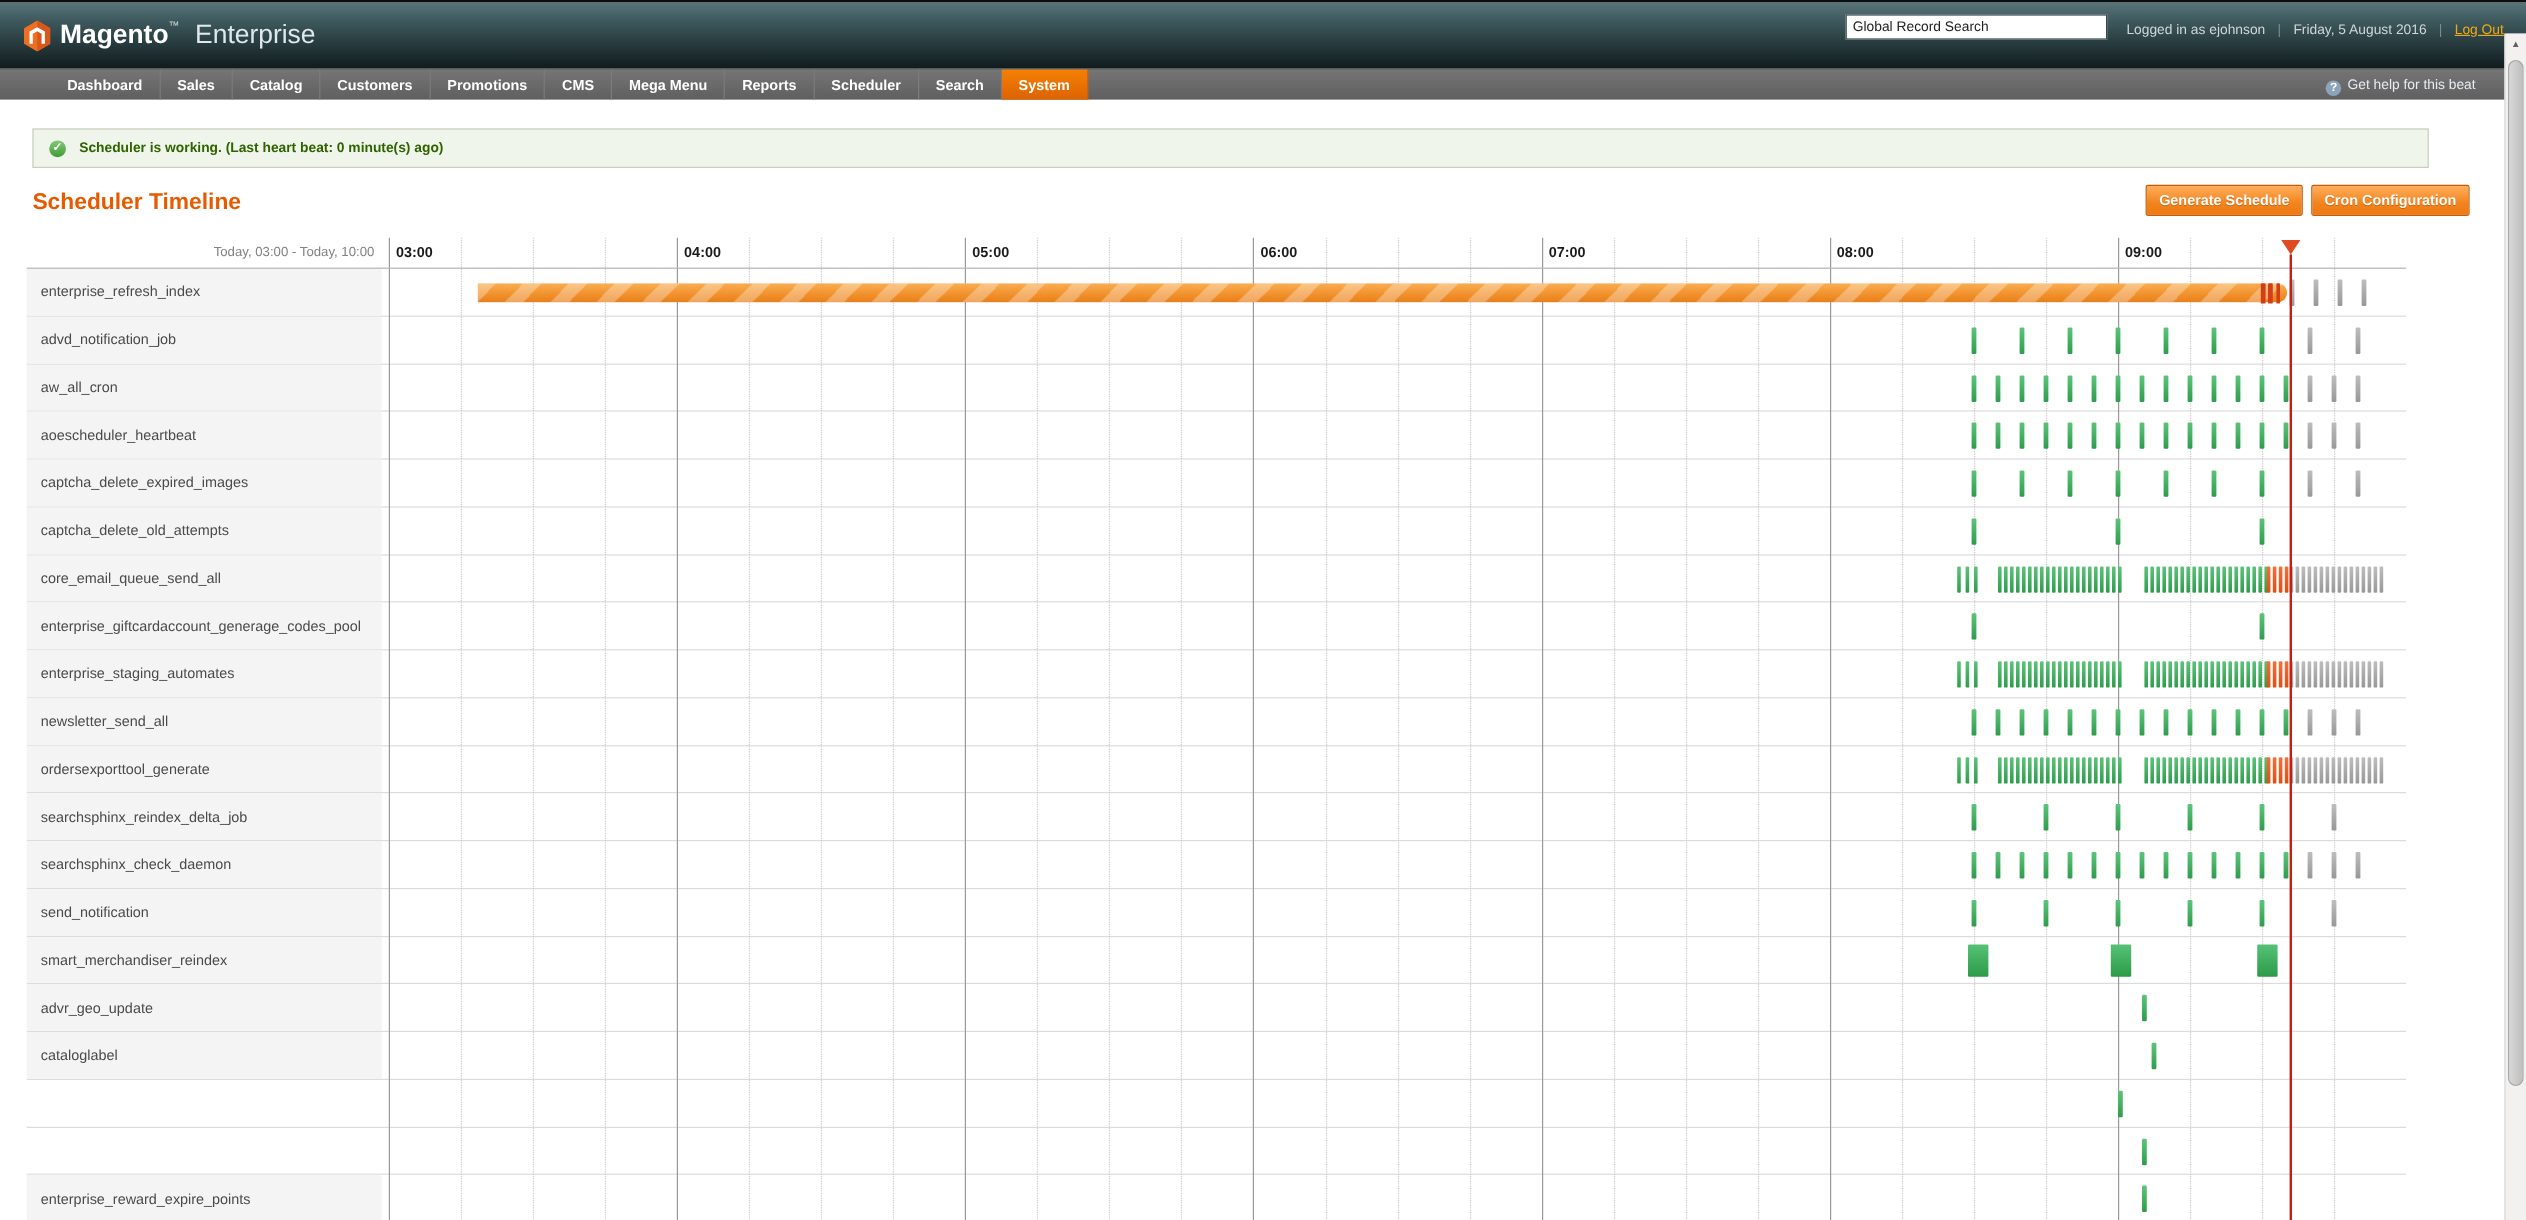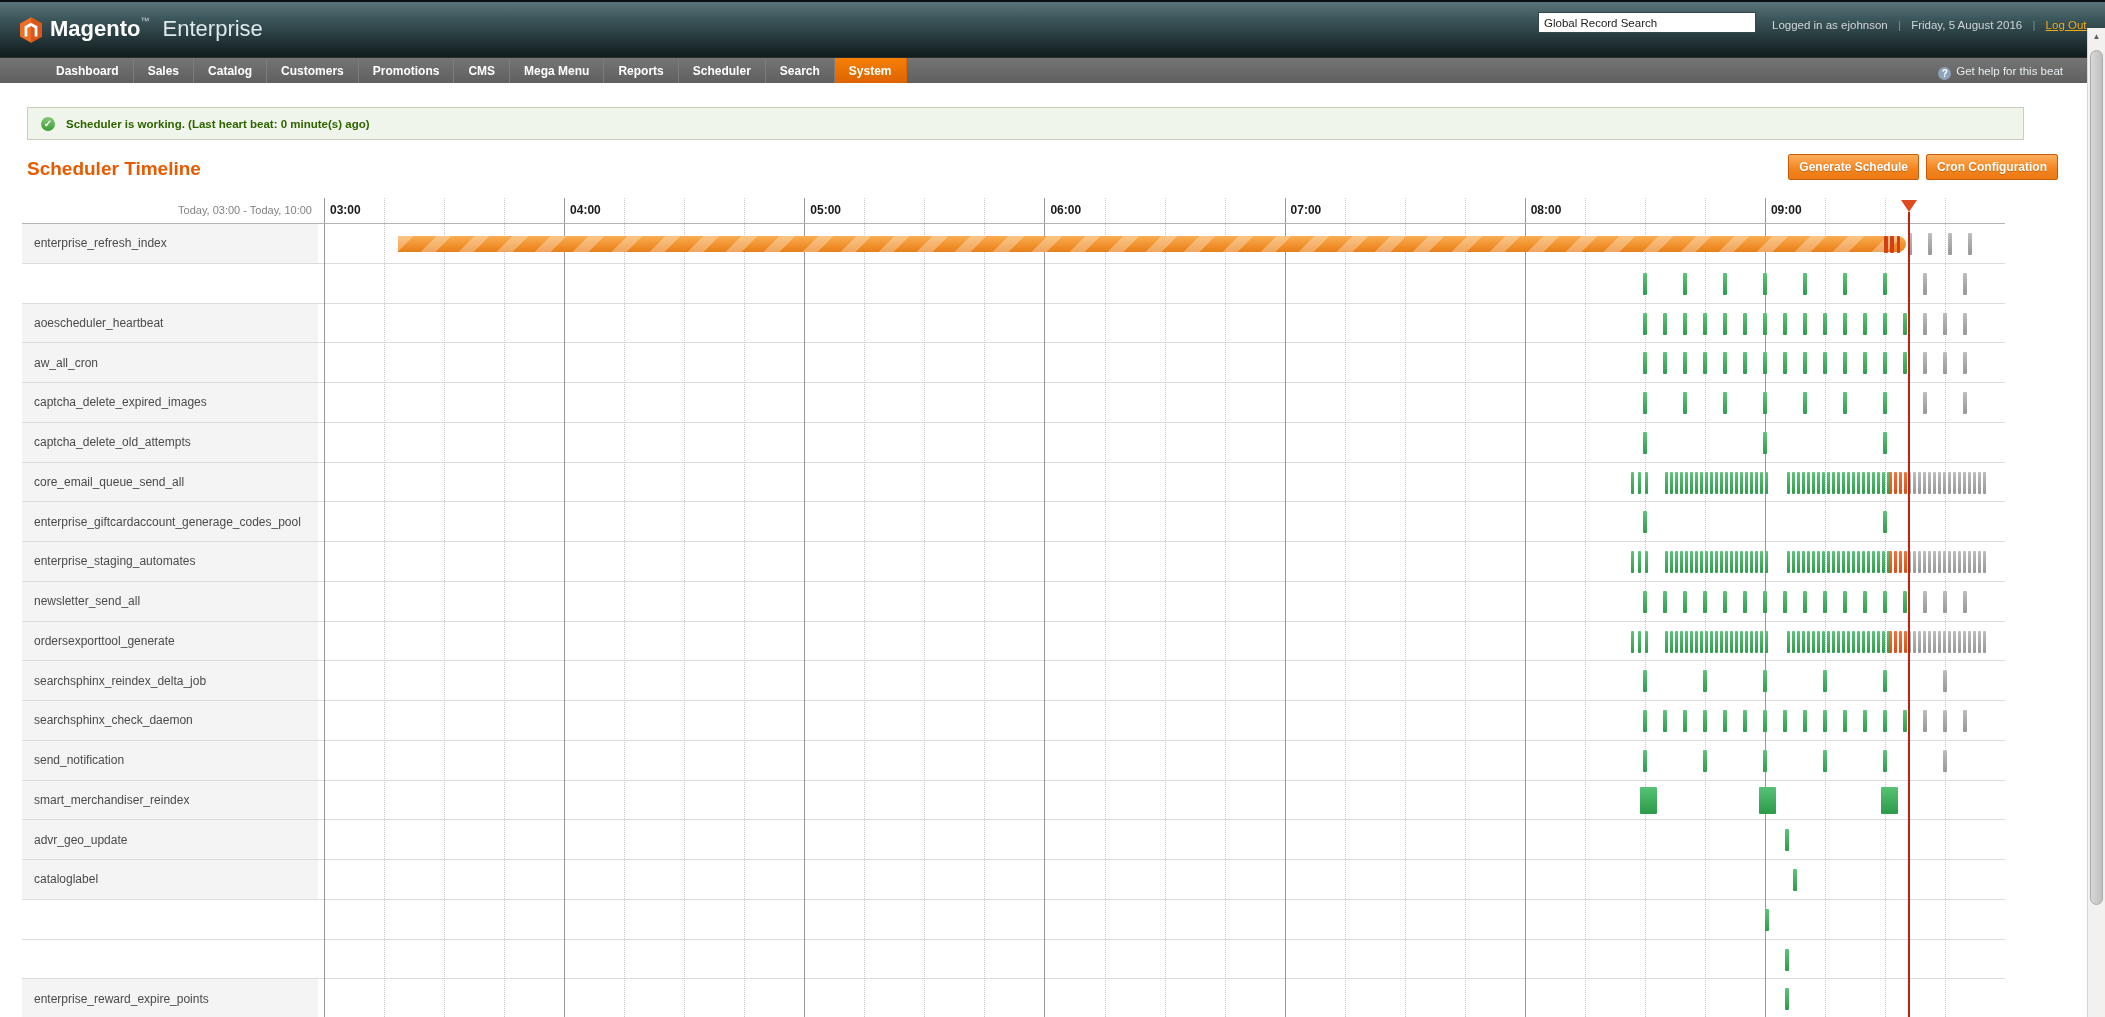--- a/index.html
+++ b/index.html
@@ -169,34 +169,35 @@
           <div class="tick tk-e" style="left: 1560px;"></div>
           <div class="tick tk-e" style="left: 1566.4px;"></div>
           <div class="tick tk-e" style="left: 1572.8px;"></div>
           <div class="tick tk-gr" style="left: 1584.1px;"></div>
           <div class="tick tk-gr" style="left: 1604.2px;"></div>
           <div class="tick tk-gr" style="left: 1624.2px;"></div>
           <div class="tick tk-gr" style="left: 1644.2px;"></div>
         </div>
       </div>
       <div class="tl-row">
+        <div class="tl-label">advd_notification_job</div>
         <div class="tl-track">
           <div class="tick tk-g" style="left: 1318.8px;"></div>
           <div class="tick tk-g" style="left: 1358.8px;"></div>
           <div class="tick tk-g" style="left: 1398.8px;"></div>
           <div class="tick tk-g" style="left: 1438.9px;"></div>
           <div class="tick tk-g" style="left: 1478.9px;"></div>
           <div class="tick tk-g" style="left: 1518.9px;"></div>
           <div class="tick tk-g" style="left: 1558.9px;"></div>
           <div class="tick tk-gr" style="left: 1599px;"></div>
           <div class="tick tk-gr" style="left: 1639px;"></div>
         </div>
       </div>
       <div class="tl-row">
-        <div class="tl-label">aoescheduler_heartbeat</div>
+        <div class="tl-label">aw_all_cron</div>
         <div class="tl-track">
           <div class="tick tk-g" style="left: 1318.8px;"></div>
           <div class="tick tk-g" style="left: 1338.8px;"></div>
           <div class="tick tk-g" style="left: 1358.8px;"></div>
           <div class="tick tk-g" style="left: 1378.8px;"></div>
           <div class="tick tk-g" style="left: 1398.8px;"></div>
           <div class="tick tk-g" style="left: 1418.8px;"></div>
           <div class="tick tk-g" style="left: 1438.9px;"></div>
           <div class="tick tk-g" style="left: 1458.9px;"></div>
           <div class="tick tk-g" style="left: 1478.9px;"></div>
@@ -204,21 +205,21 @@
           <div class="tick tk-g" style="left: 1518.9px;"></div>
           <div class="tick tk-g" style="left: 1538.9px;"></div>
           <div class="tick tk-g" style="left: 1558.9px;"></div>
           <div class="tick tk-g" style="left: 1578.9px;"></div>
           <div class="tick tk-gr" style="left: 1599px;"></div>
           <div class="tick tk-gr" style="left: 1619px;"></div>
           <div class="tick tk-gr" style="left: 1639px;"></div>
         </div>
       </div>
       <div class="tl-row">
-        <div class="tl-label">aw_all_cron</div>
+        <div class="tl-label">aoescheduler_heartbeat</div>
         <div class="tl-track">
           <div class="tick tk-g" style="left: 1318.8px;"></div>
           <div class="tick tk-g" style="left: 1338.8px;"></div>
           <div class="tick tk-g" style="left: 1358.8px;"></div>
           <div class="tick tk-g" style="left: 1378.8px;"></div>
           <div class="tick tk-g" style="left: 1398.8px;"></div>
           <div class="tick tk-g" style="left: 1418.8px;"></div>
           <div class="tick tk-g" style="left: 1438.9px;"></div>
           <div class="tick tk-g" style="left: 1458.9px;"></div>
           <div class="tick tk-g" style="left: 1478.9px;"></div>

